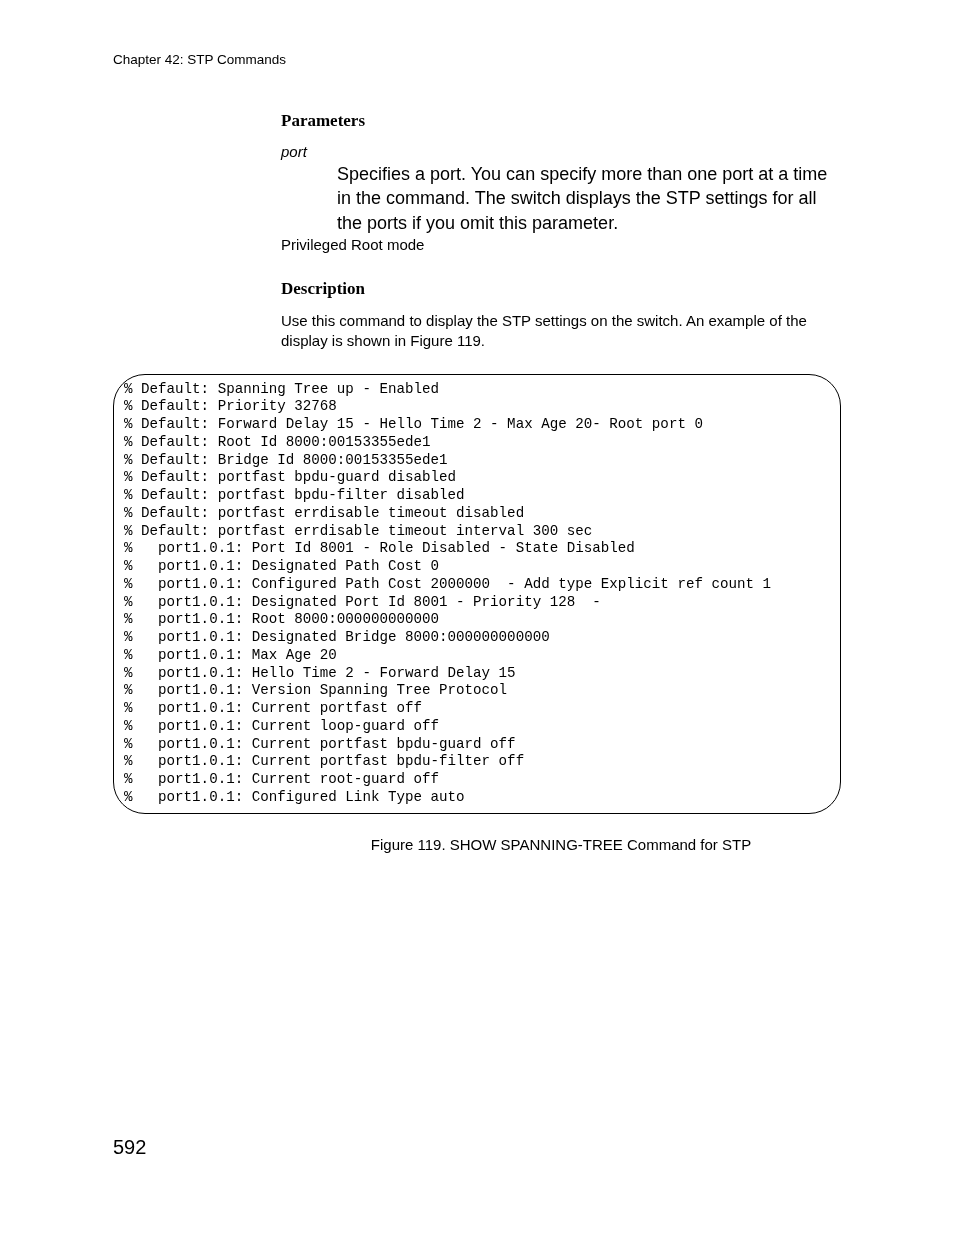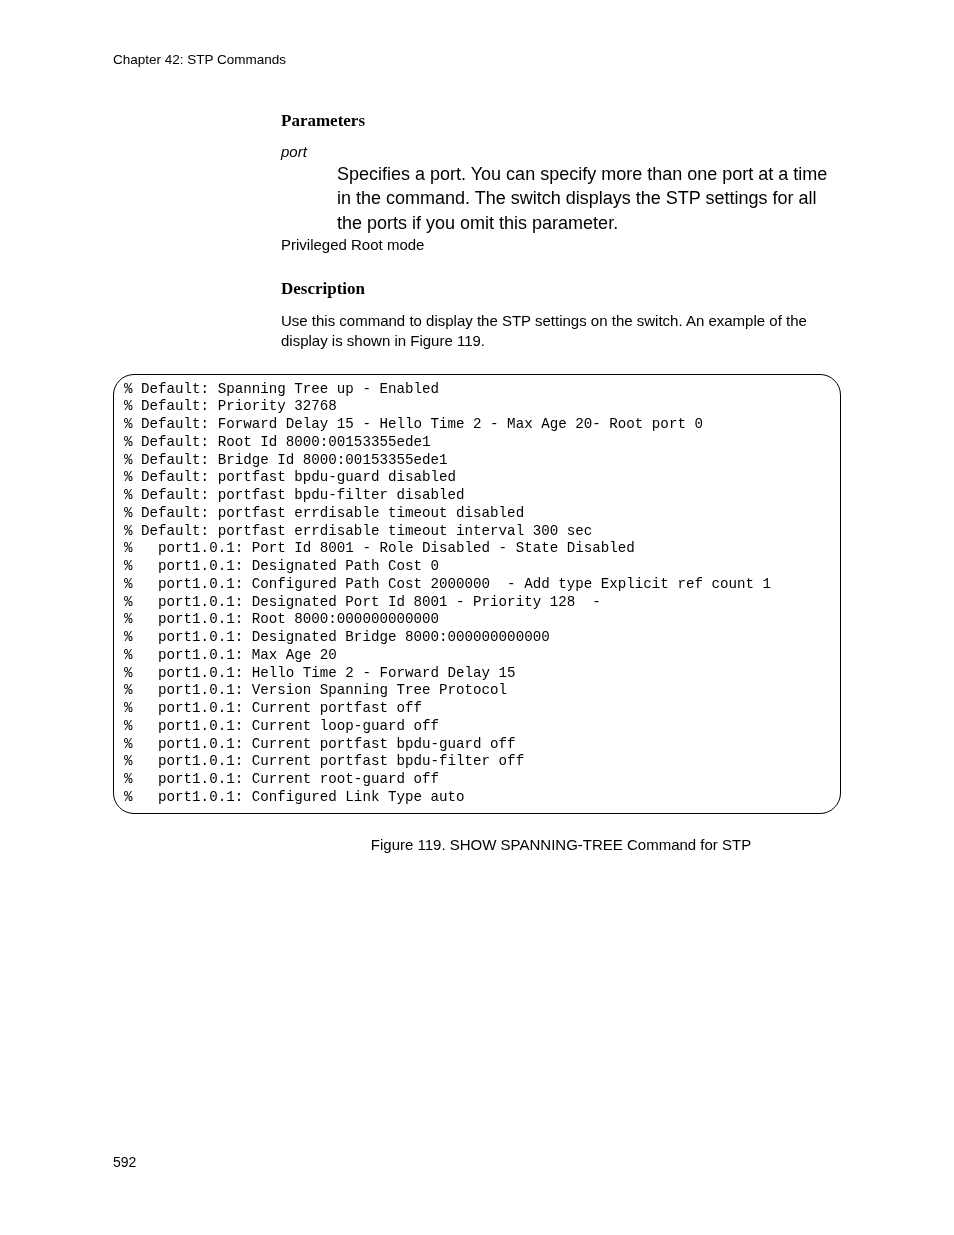--- a/index.html
+++ b/index.html
@@ -62,39 +62,39 @@
   }
   .body-text {
     font-size: 15px;
     line-height: 1.35;
   }
   .code-box-wrap {
     margin-top: 22px;
   }
   .code-box {
     border: 1.5px solid #000;
-    border-radius: 21px;
+    border-radius: 32px;
     padding: 6px 10px 6px 10px;
     font-family: "Courier New", Courier, monospace;
     font-size: 14.2px;
     line-height: 1.25;
     white-space: pre;
     overflow: hidden;
   }
   .figure-caption {
     text-align: center;
     font-size: 15px;
     margin-top: 22px;
     margin-left: 168px;
   }
   .page-number {
     position: absolute;
-    bottom: 65px;
+    bottom: 76px;
     left: 113px;
-    font-size: 14px;
+    font-size: 20px;
   }
 </style>
 </head>
 <body>
 
 <div class="page">
 
   <div class="chapter-header">Chapter 42: STP Commands</div>
 
 

